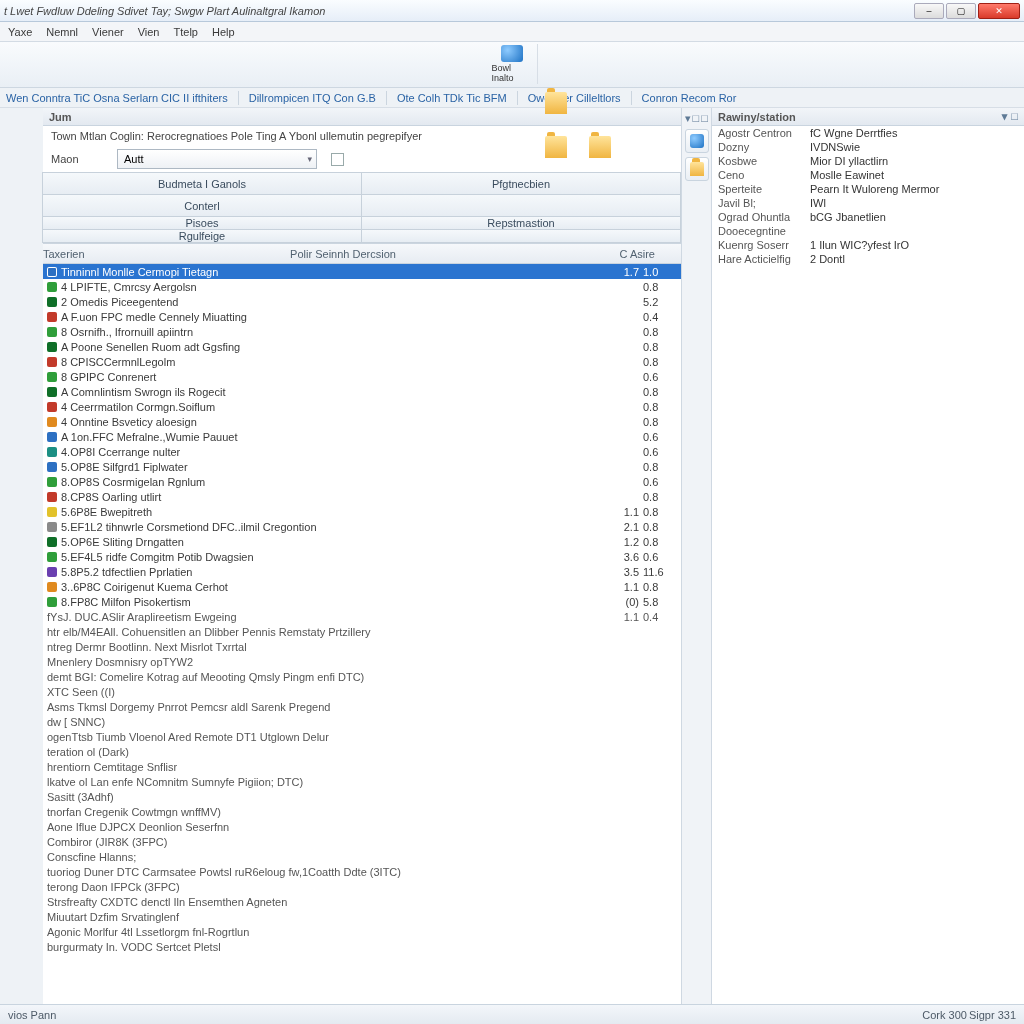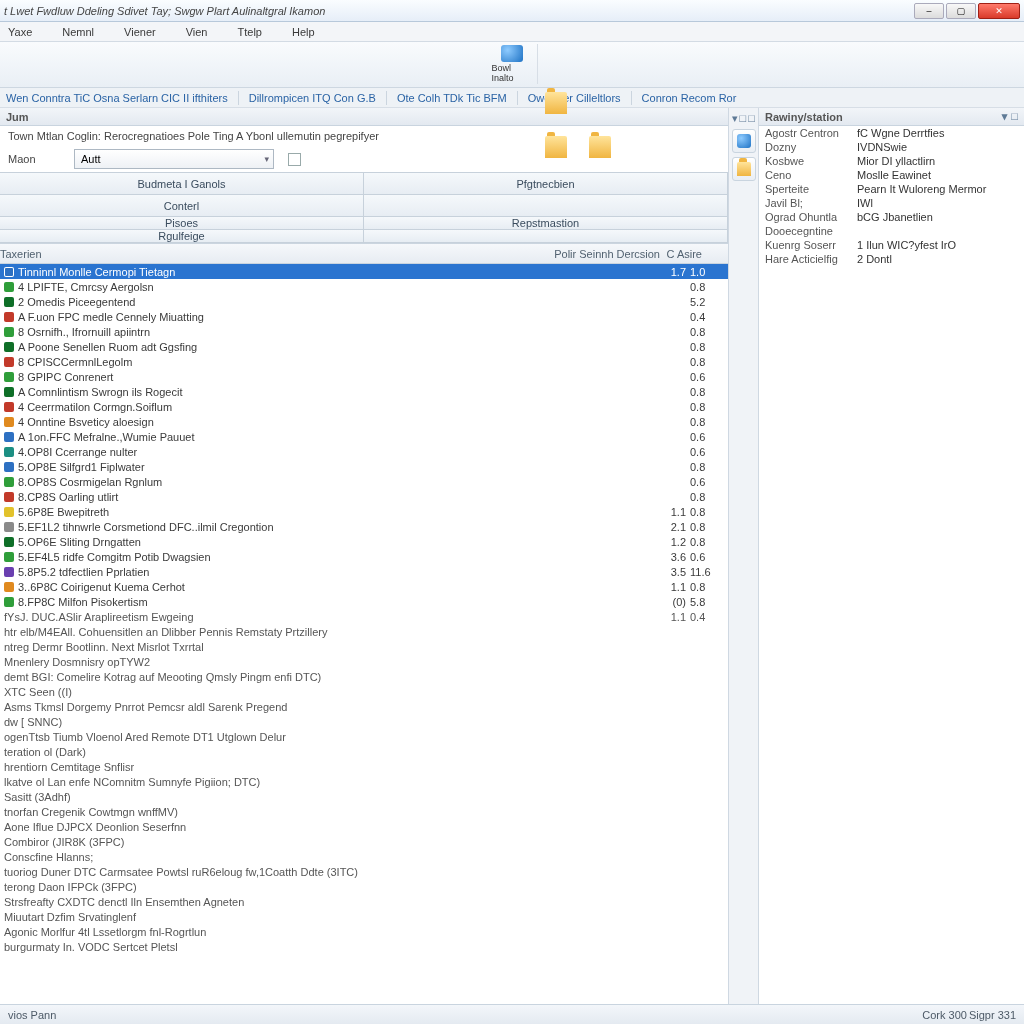--- a/index.html
+++ b/index.html
@@ -8,21 +8,21 @@
   
   .titlebar { height: 22px; background: linear-gradient(#fafdff,#e6eef8); display:flex; align-items:center; padding:0 4px; border-bottom:1px solid #b7c8da; }
   .titlebar .title { color:#444; flex:1; white-space:nowrap; overflow:hidden;font-style:italic; }
   .winbtns { display:flex; gap:2px; }
   .winbtn { width:30px; height:16px; border:1px solid #aab; border-radius:2px; display:flex; align-items:center; justify-content:center; font-size:9px; }
   .winbtn.min { background:linear-gradient(#f8f8f8,#dcdcdc); }
   .winbtn.max { background:linear-gradient(#f8f8f8,#dcdcdc); }
   .winbtn.close { background:linear-gradient(#ff7a6b,#d93b2a); color:#fff; border-color:#a02015; width:42px; }
 
   
-  .menubar { height:20px; background:#f3f5f8; display:flex; align-items:center; gap:30px; padding:0 8px; border-bottom:1px solid #d3dbe4; color:#3a3a3a; }
+  .menubar { height:20px; background:#f3f5f8; display:flex; align-items:center; gap:14px; padding:0 8px; border-bottom:1px solid #d3dbe4; color:#3a3a3a; }
   .menubar span { cursor:default; }
 
   
   .toolbar { height:46px; background:linear-gradient(#f9fbfd,#e9eff5); border-bottom:1px solid #cdd7e1; display:flex; align-items:center; padding:2px 6px; gap:4px;flex-direction:column; }
   .tgroup { display:flex; gap:2px; padding:0 4px; border-right:1px solid #d7dee6; height:100%; align-items:center; }
   .tgroup:last-child { border-right:none;}
   .tbtn { width:42px; height:40px; display:flex; flex-direction:column; align-items:center; justify-content:center; border:1px solid transparent; border-radius:3px; gap:1px; }
   .tbtn.active { background:linear-gradient(#ffe9a7,#ffd36b); border-color:#e0a734; }
   .ticon { width:22px; height:22px; border-radius:3px; }
   .tlbl { font-size:9px; color:#333; }
@@ -32,42 +32,42 @@
   .ic-yellow{ background: radial-gradient(circle at 30% 30%, #fff3b0, #e7c52a); }
   .ic-green { background: radial-gradient(circle at 30% 30%, #b7f29a, #4fae2d); }
   .ic-folder{ background: linear-gradient(#ffe49b,#f0b541); border-radius:2px 2px 0 0; position:relative; }
   .ic-folder:before { content:""; position:absolute; top:-4px; left:2px; width:8px; height:4px; background:#f0b541; border-radius:2px 2px 0 0; }
 
   
   .linkbar { height:20px; background:#eef2f6; border-bottom:1px solid #d7dee6; display:flex; align-items:center; padding:0 6px; gap:10px; color:#2a63a5; }
   .linkbar .sep { width:1px; height:14px; background:#cbd5df; }
 
   
-  .main { flex:1; display:flex; min-height:0; }
+  .main { flex:1; display:flex; min-height:0;padding-left:43px; }
 
   
   .leftcol { flex:1; display:flex; flex-direction:column; background:#fff; border-right:1px solid #cfd8e2; min-width:0; }
   .paneheader { height:18px; background:linear-gradient(#f2f5f9,#e3e9f0); border-bottom:1px solid #c9d4df; padding:0 6px; font-weight:bold; color:#555; display:flex; align-items:center; }
   .desc { padding:4px 8px; color:#444; }
 
   .formrow { display:flex; align-items:center; padding:3px 8px; gap:6px; }
   .formrow .lbl { width:60px; color:#444; }
   .combo { flex:0 0 auto; height:20px; border:1px solid #adb8c3; background:linear-gradient(#fff,#eef1f5); display:flex; align-items:center; padding:0 18px 0 6px; position:relative; min-width:200px;text-align:right; }
   .combo.wide { min-width:560px; }
   .combo:after { content:"▾"; position:absolute; right:4px; color:#667; font-size:9px; }
   .chk { width:13px; height:13px; border:1px solid #9aa; background:#fff; margin-left:8px; }
 
   
   .tabstrip { display:grid; grid-template-columns: repeat(2,1fr); grid-template-rows: repeat(2,22px); gap:0; background:#e6ecf2; border-top:1px solid #d0d8e1; border-bottom:1px solid #cbd5df; }
   .tabx { border:1px solid #c7d1db; margin:-1px 0 0 -1px; background:linear-gradient(#f5f8fb,#e7edf3); display:flex; align-items:center; justify-content:center; color:#3a4c5e; }
 
   
   .colhdr { height:20px; background:linear-gradient(#f6f8fb,#e7ecf2); border-bottom:1px solid #c9d4df; display:flex; align-items:center; color:#516170; }
   .colhdr .c1 { width:30px; }
-  .colhdr .c2 { flex:1; text-align:right; }
+  .colhdr .c2 { flex:1; text-align:center; }
   .colhdr .c3 { width:68px; text-align:right; padding-right:26px; }
 
   .listwrap { flex:1; overflow:auto; position:relative; }
   .row { display:flex; align-items:center; height:15px; padding:0 4px 0 4px; color:#3a3a3a; white-space:nowrap; }
   .row .dot { width:10px; height:10px; border-radius:2px; margin-right:4px; flex:0 0 auto; }
   .row .txt { flex:1; overflow:hidden; text-overflow:ellipsis; }
   .row .v1 { width:34px; text-align:right; padding-right:4px; font-variant-numeric:tabular-nums; }
   .row .v2 { width:34px; text-align:left; font-variant-numeric:tabular-nums; }
   .row.sel { background:#2a74d0; color:#fff; }
   .row.sel .dot { box-shadow:0 0 0 1px #fff inset; }
@@ -79,21 +79,21 @@
   ::-webkit-scrollbar { width:16px; }
   ::-webkit-scrollbar-track { background:#eef1f5; border-left:1px solid #cfd8e2; }
   ::-webkit-scrollbar-thumb { background:linear-gradient(#dfe6ed,#c6d1dc); border:1px solid #aebccb; border-radius:2px; }
 
   
   .midbar { width:30px; background:#f0f3f7; border-right:1px solid #cfd8e2; display:flex; flex-direction:column; align-items:center; padding-top:4px; gap:4px; }
   .midbar .pinrow{ display:flex; gap:2px; font-size:9px; color:#5e7a96; }
   .midbtn { width:24px; height:24px; border:1px solid #c9d4df; border-radius:3px; background:linear-gradient(#fff,#e9eef4); display:flex; align-items:center; justify-content:center; }
 
   
-  .rightcol { width:265px; background:#fff; display:flex; flex-direction:column; }
+  .rightcol { width:312px; background:#fff; display:flex; flex-direction:column; }
   .rhdr { height:18px; background:linear-gradient(#f2f5f9,#e3e9f0); border-bottom:1px solid #c9d4df; display:flex; align-items:center; padding:0 6px; font-weight:bold; color:#555; }
   .rhdr .sp { margin-left:auto; display:flex; gap:4px; color:#5e7a96; }
   .kv { display:flex; padding:1px 6px; }
   .kv .k { width:92px; color:#555; }
   .kv .v { flex:1; color:#333; }
 
   
   .status { height:20px; background:linear-gradient(#f3f6fa,#e4eaf1); border-top:1px solid #c9d4df; display:flex; align-items:center; padding:0 8px; color:#4d5a67; }
   .status .sp { margin-left:auto; display:flex; gap:2px; }
 

